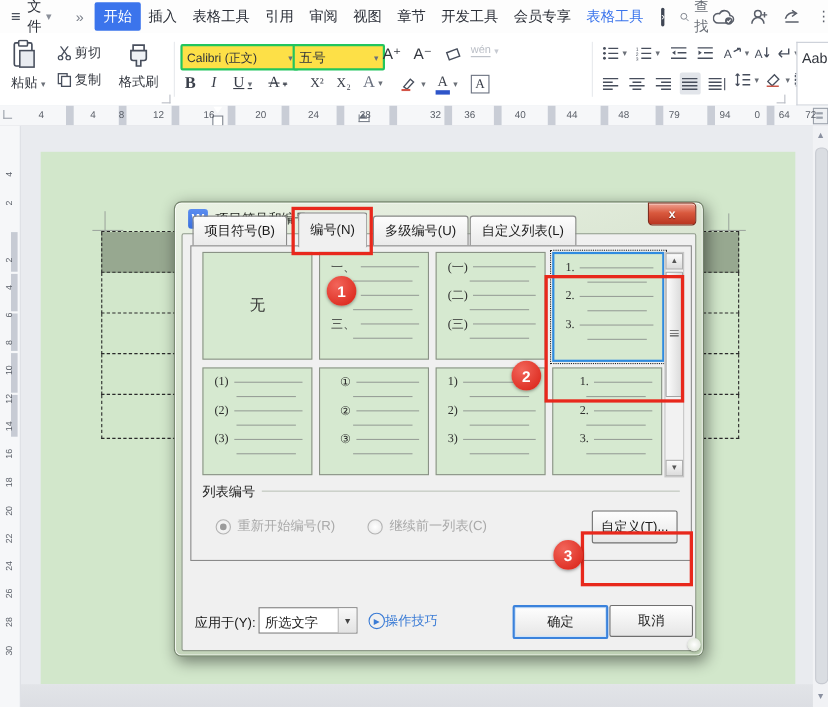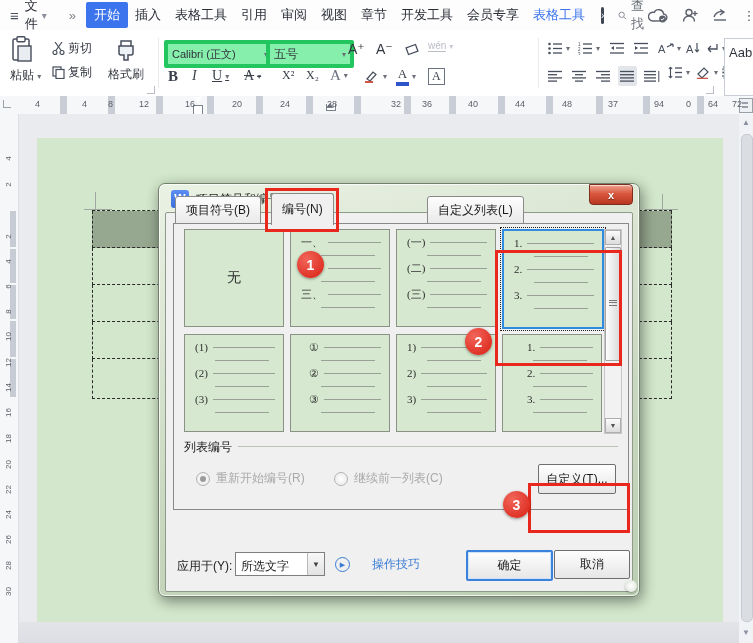--- a/index.html
+++ b/index.html
@@ -23,21 +23,21 @@
   .mb-search svg{margin-right:4px}
   .mb-right{display:flex;align-items:center;margin-left:auto;margin-right:6px;gap:14px}
   
   #ribbon{left:0;top:30px;width:753px;height:66px;background:#fff;border-bottom:1px solid #e4e6ea}
   .rdiv{position:absolute;top:8px;width:1px;height:50px;background:#e7e9ed}
   .gcorner{position:absolute;width:7px;height:7px;border-right:1px solid #b9bdc5;border-bottom:1px solid #b9bdc5}
   .rlabel{font-size:12px;color:#33373f}
   .rbtn{display:flex;align-items:center;gap:3px;color:#33373f;font-size:12px}
   .dd{font-size:8px;color:#6b7078}
   .tgly{font-family:"Liberation Serif","DejaVu Serif",serif;font-size:14px;color:#3a3f4a}
-  .combo{height:20px;border:4px solid #22c55e;border-radius:2px;background:#86efac;display:flex;align-items:center;
+  .combo{height:20px;border:2px solid #22c55e;border-radius:2px;background:#fde047;display:flex;align-items:center;
          font-size:12px;color:#2f333b;padding:0 4px;justify-content:space-between}
   .iconbtn{display:flex;align-items:center;justify-content:center;height:20px;padding:0 2px;border-radius:2px}
   .iconbtn.activebg{background:#e2e5ea}
   .gallery{position:absolute;left:724px;top:8px;width:29px;height:50px;border:1px solid #c9ced6;border-right:none;
            background:#fff;font-size:13px;color:#2f333b;display:flex;align-items:flex-start;padding:6px 0 0 4px;overflow:hidden}
   
   #hruler{left:0;top:96px;width:753px;height:18px;background:#f6f7f9;border-bottom:1px solid #d9dbe0;overflow:hidden}
   .hrnum{position:absolute;top:3px;font-size:9px;color:#5a5f68}
   .hrband{position:absolute;top:0;width:7px;height:18px;background:#c9cdd6}
   .hrL{position:absolute;left:3px;top:4px;width:7px;height:7px;border-left:1px solid #9aa0aa;border-bottom:1px solid #9aa0aa}
@@ -105,21 +105,21 @@
   .redrect{position:absolute;border:3px solid #e8281c;z-index:40}
   .badge{position:absolute;width:27px;height:27px;border-radius:50%;background:radial-gradient(circle at 35% 30%,#f2655a,#d81e12);
          color:#fff;font-size:14px;font-weight:bold;display:flex;align-items:center;justify-content:center;
          z-index:50;box-shadow:0 1px 3px rgba(0,0,0,.4)}
   .applylbl{position:absolute;font-size:12px;color:#1a1a1a}
   .combo2{position:absolute;height:22px;background:#fff;border:1px solid #7f7f7f;display:flex;align-items:flex-end;
           font-size:12px;color:#1a1a1a}
   .combo2 .txt{flex:1;padding-left:5px}
   .combo2 .ar{width:16px;align-self:stretch;border-left:1px solid #b9b9b9;background:linear-gradient(#f8f8f8,#e3e3e3);
               display:flex;align-items:center;justify-content:center;font-size:8px;color:#444}
-  .tiplink{position:absolute;display:flex;align-items:center;gap:22px;font-size:12px;color:#3a7bd5}
+  .tiplink{position:absolute;display:flex;align-items:center;gap:0;font-size:12px;color:#3a7bd5}
   .playci{width:13px;height:13px;border-radius:50%;border:1.5px solid #3a7bd5;display:flex;align-items:center;justify-content:center;
           font-size:7px;color:#3a7bd5}
   .gripdot{position:absolute;left:466px;top:396px;width:12px;height:12px;border-radius:50%;background:radial-gradient(#fff,#d8e0d2);
            box-shadow:0 1px 2px rgba(0,0,0,.3)}
   svg{display:block}
 </style>
 </head>
 <body>
 
 <div id="menubar" class="abs">
@@ -421,21 +421,21 @@
     <span class="hrnum" style="left: 139px;">12</span>
     <span class="hrnum" style="left: 185px;">16</span>
     <span class="hrnum" style="left: 232px;">20</span>
     <span class="hrnum" style="left: 280px;">24</span>
     <span class="hrnum" style="left: 327px;">28</span>
     <span class="hrnum" style="left: 391px;">32</span>
     <span class="hrnum" style="left: 422px;">36</span>
     <span class="hrnum" style="left: 468px;">40</span>
     <span class="hrnum" style="left: 515px;">44</span>
     <span class="hrnum" style="left: 562px;">48</span>
-    <span class="hrnum" style="left: 608px;">37</span>
+    <span class="hrnum" style="left: 608px;">79</span>
     <span class="hrnum" style="left: 654px;">94</span>
     <span class="hrnum" style="left: 686px;">0</span>
     <span class="hrnum" style="left: 708px;">64</span>
     <span class="hrnum" style="left: 732px;">72</span>
   </div>
 
 <div id="docarea" class="abs">
   <div id="page"></div>
 
   <div class="cmark" style="left:95px;top:78px;width:1px;height:21px"></div>
@@ -491,20 +491,23 @@
   </div>
   <div class="closebtn">x</div>
   <div class="dbody"></div>
 
   <div class="dtab" style="left:16px">
       <span>项目符号(B)</span>
     </div>
   <div class="dtab sel" style="left:112px">
       <span>编号(N)</span>
     </div>
+  <div class="dtab" style="left:180px">
+      <span>多级编号(U)</span>
+    </div>
   <div class="dtab" style="left:268px">
       <span>自定义列表(L)</span>
     </div>
 
   <div class="dpanel">
 
     <div class="cell cnone" style="left:10px;top:5px">
       <span>无</span>
     </div>
     <div class="cell" style="left:116px;top:5px">

